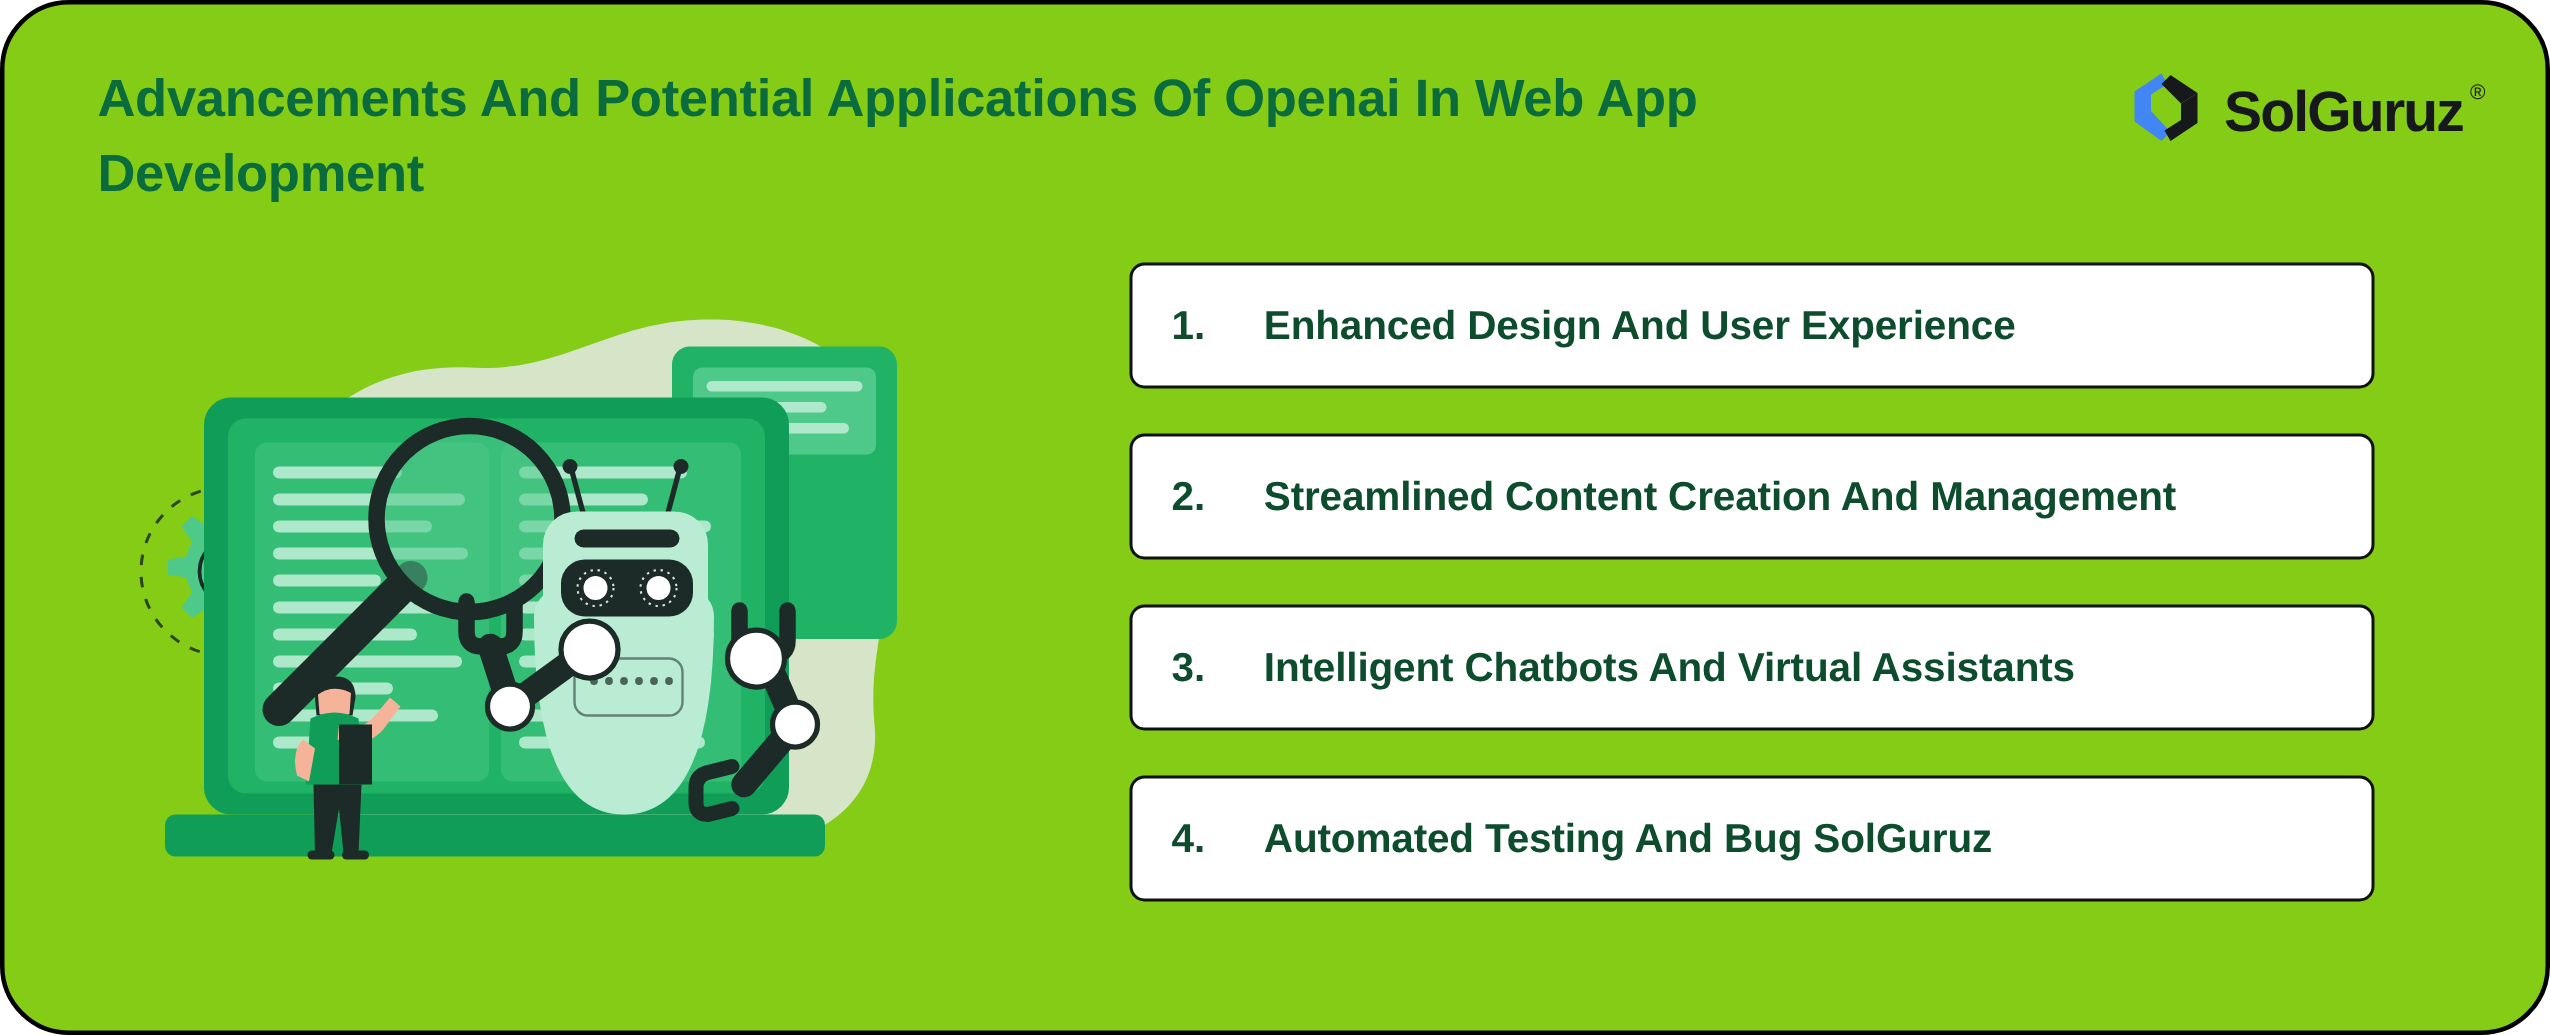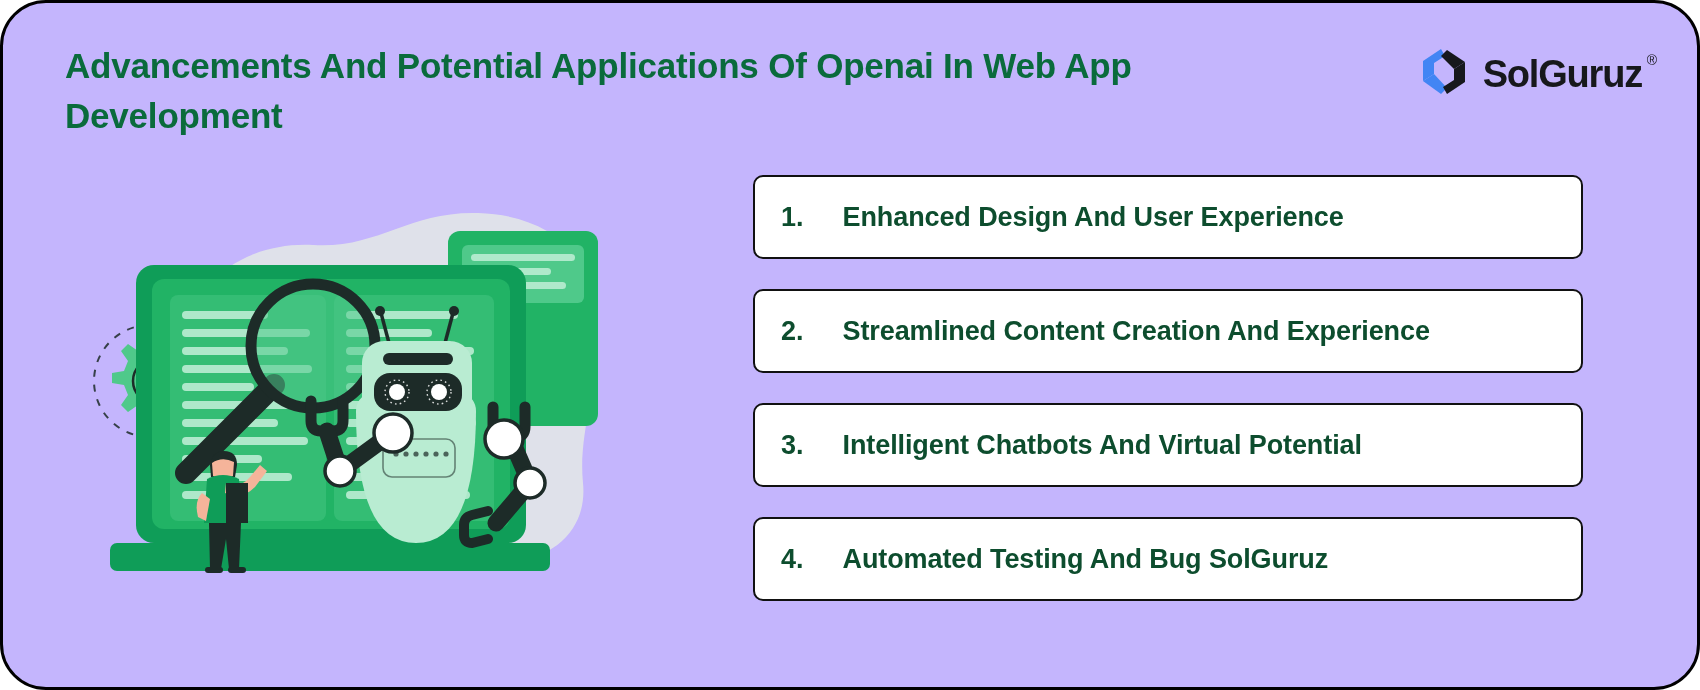--- a/index.html
+++ b/index.html
@@ -9,21 +9,21 @@
     height: 690px;
     background: #ffffff;
     font-family: "Liberation Sans", sans-serif;
     overflow: hidden;
   }
 
   #infographic {
     position: relative;
     width: 1700px;
     height: 690px;
-    background: #c4b5fd;
+    background: #84cc16;
     border: 3px solid #000000;
     border-radius: 46px;
     overflow: hidden;
   }
 
   
   .header {
     position: absolute;
     top: 38px;
     left: 62px;
@@ -279,26 +279,26 @@
 
     <div class="list-col">
 
       <div class="list-item">
         <span class="item-num">1.</span>
         <span class="item-label">Enhanced Design And User Experience</span>
       </div>
 
       <div class="list-item">
         <span class="item-num">2.</span>
-        <span class="item-label">Streamlined Content Creation And Experience</span>
+        <span class="item-label">Streamlined Content Creation And Management</span>
       </div>
 
       <div class="list-item">
         <span class="item-num">3.</span>
-        <span class="item-label">Intelligent Chatbots And Virtual Potential</span>
+        <span class="item-label">Intelligent Chatbots And Virtual Assistants</span>
       </div>
 
       <div class="list-item">
         <span class="item-num">4.</span>
         <span class="item-label">Automated Testing And Bug SolGuruz</span>
       </div>
 
     </div>
   </div>
 </div>

